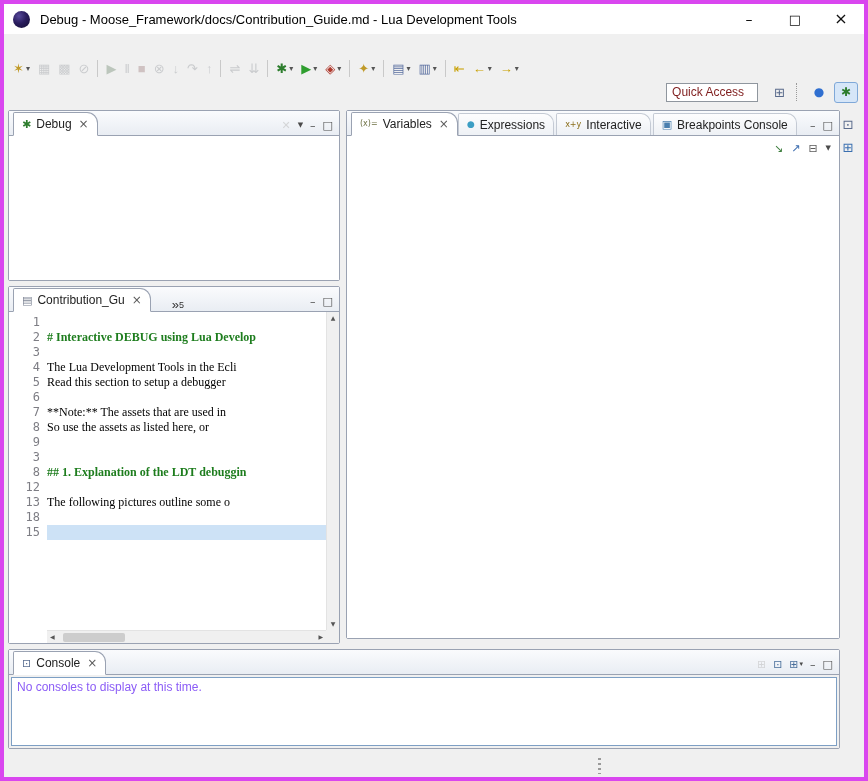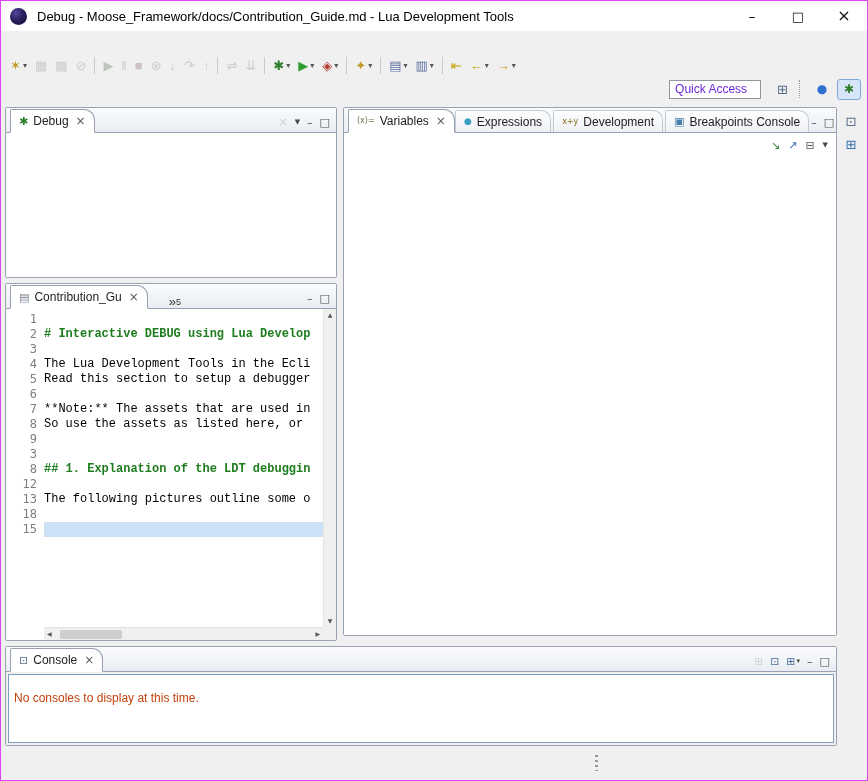--- a/index.html
+++ b/index.html
@@ -1,18 +1,18 @@
 <!DOCTYPE html>
 <html><head>
 <meta charset="utf-8">
 <style>
   *{box-sizing:border-box;margin:0;padding:0}
   html,body{width:868px;height:781px}
   body{position:relative;font-family:"Liberation Sans",sans-serif;font-size:13px;color:#000;background:#f0f0f0;overflow:hidden}
-  .window-frame{position:absolute;inset:0;border:1px solid #d946ef;background:#f0f0f0}
+  .window-frame{position:absolute;inset:0;border:4px solid #d946ef;background:#f0f0f0}
 
   
   .titlebar{position:absolute;left:0;top:0;right:0;height:30px;background:#fff;display:flex;align-items:center}
   .app-icon{width:17px;height:17px;border-radius:50%;margin:0 10px 0 9px;
     background:radial-gradient(circle at 35% 30%, #56489a 0%, #2a1d5e 45%, #120b30 100%)}
   .title-text{font-size:13px;white-space:nowrap}
   .win-controls{margin-left:auto;display:flex;height:100%}
   .win-btn{width:46px;display:flex;align-items:center;justify-content:center;font-size:14px;color:#111}
 
   
@@ -21,21 +21,21 @@
 
   
   .toolbar{position:absolute;left:0;top:52px;right:0;height:24px;display:flex;align-items:center;padding-left:5px;background:#f0f0f0}
   .tbtn{height:22px;display:flex;align-items:center;padding:0 3px;border:1px solid transparent;border-radius:3px}
   .tbtn .g{font-size:13px;line-height:1}
   .tbtn .dd{font-size:8px;margin-left:2px;color:#555}
   .tbtn.disabled{opacity:.45;filter:grayscale(50%)}
   .tsep{width:1px;height:17px;background:#c9c9c9;margin:0 4px}
 
   .toolbar2{position:absolute;left:0;top:76px;right:0;height:24px;display:flex;align-items:center;justify-content:flex-end;padding-right:6px;background:#f0f0f0}
-  .quick-access{width:92px;height:19px;border:1px solid #8f969e;background:#fff;font-size:12px;color:#6d28d9;display:flex;align-items:center;padding-left:5px;margin-right:12px}
+  .quick-access{width:92px;height:19px;border:1px solid #8f969e;background:#fff;font-size:12px;color:#7f1d1d;display:flex;align-items:center;padding-left:5px;margin-right:12px}
   .persp-sep{width:1px;height:18px;border-left:1px dotted #9a9a9a;margin:0 7px}
   .persp-btn{width:24px;height:21px;display:flex;align-items:center;justify-content:center;border:1px solid transparent;border-radius:3px;margin-left:3px}
   .persp-btn.active{background:#d6e6f8;border-color:#7fa8d8}
 
   
   .panel{position:absolute;display:flex;flex-direction:column;background:#f0f0f0;border:1px solid #9aa2b2;border-radius:2px}
   .tabstrip{height:25px;display:flex;align-items:flex-end;background:linear-gradient(#fafbfd,#e9edf3);border-bottom:1px solid #9aa2b2;padding-left:4px}
   .vtab{display:flex;align-items:center;gap:5px;height:23px;padding:0 8px;font-size:12px;color:#222;white-space:nowrap}
   .vtab.inactive{border:1px solid #c4cad4;border-bottom:none;border-radius:2px 10px 0 0;background:linear-gradient(#fdfdfe,#eef1f5);margin-right:2px;height:22px}
   .vtab.active{background:#fff;border:1px solid #9aa2b2;border-bottom:1px solid #fff;border-radius:2px 11px 0 0;height:24px;margin-bottom:-1px}
@@ -57,34 +57,34 @@
   .vars-toolbar{height:24px;display:flex;align-items:center;justify-content:flex-end;gap:8px;padding-right:8px;background:#fff}
 
   
   .editor-panel{left:4px;top:282px;width:332px;height:358px}
   .overflow{display:flex;align-items:flex-end;height:22px;padding:0 5px;margin-left:16px;color:#333}
   .overflow .chev{font-size:13px;line-height:1}
   .overflow .cnt{font-size:9px;line-height:1;margin-bottom:1px}
   .editor-body{position:relative}
   .gutter{position:absolute;left:0;top:0;bottom:13px;width:38px;background:#fff;color:#7d7d84;font-family:"DejaVu Sans Mono",monospace;font-size:12px;text-align:right;padding:3px 7px 0 0}
   .ln{height:15px;line-height:15px}
-  .code{position:absolute;left:38px;top:0;right:13px;bottom:13px;padding-top:3px;font-family:Liberation Mono, monospace;font-size:12px;line-height:15px;white-space:pre;overflow:hidden;background:#fff}
+  .code{position:absolute;left:38px;top:0;right:13px;bottom:13px;padding-top:3px;font-family:Liberation Serif, serif;font-size:12px;line-height:15px;white-space:pre;overflow:hidden;background:#fff}
   .cl{height:15px}
   .cl.header{color:#1e7d1e;font-weight:bold}
   .cl.current{background:#cde2f6}
   .vscroll{position:absolute;right:0;top:0;bottom:13px;width:13px;background:#f0f0f0;border-left:1px solid #e3e3e3;display:flex;flex-direction:column;align-items:center;justify-content:space-between;padding:3px 0}
   .hscroll{position:absolute;left:38px;right:13px;bottom:0;height:13px;background:#f0f0f0;border-top:1px solid #e3e3e3;display:flex;align-items:center;justify-content:space-between;padding:0 3px;position:absolute}
   .sar{font-size:6px;color:#555}
   .hthumb{position:absolute;left:16px;top:2px;width:62px;height:9px;background:#cdcdcd;border-radius:2px}
   .scroll-corner{position:absolute;right:0;bottom:0;width:13px;height:13px;background:#f0f0f0}
 
   
   .console-panel{left:4px;top:645px;width:832px;height:100px}
   .console-body{position:absolute;inset:2px;background:#fff;border:1px solid #7d9fc4}
-  .console-msg{padding:16px 5px;font-size:12px;color:#c2410c}
+  .console-msg{padding:2px 5px;font-size:12px;color:#8b5cf6}
 
   
   .right-strip{position:absolute;top:102px;right:1px;width:30px;bottom:36px;display:flex;flex-direction:column;align-items:center;gap:10px;padding-top:12px}
   .strip-i{font-size:13px}
   .statusbar{position:absolute;left:1px;right:1px;bottom:1px;height:33px}
   .sash-grip{position:absolute;left:594px;top:754px;width:3px;height:16px;
     background:repeating-linear-gradient(#9a9a9a 0 2px, transparent 2px 5px)}
 </style>
 </head>
 <body>
@@ -229,21 +229,21 @@
         <span class="ic tiny" style="color: rgb(111, 114, 70);">(x)=</span>
         <span>Variables</span>
         <span class="ic close" style="color: rgb(90, 90, 90);">×</span>
       </div>
       <div class="vtab inactive">
         <span class="ic" style="font-size: 9px; color: rgb(60, 158, 196);">●</span>
         <span>Expressions</span>
       </div>
       <div class="vtab inactive">
         <span class="ic tiny" style="color: rgb(138, 109, 26);">x+y</span>
-        <span>Development</span>
+        <span>Interactive</span>
       </div>
       <div class="vtab inactive">
         <span class="ic" style="color: rgb(74, 127, 174);">▣</span>
         <span>Breakpoints Console</span>
       </div>
       <div class="strip-icons">
         <span class="ic" style="color: rgb(74, 74, 74);">–</span>
         <span class="ic" style="color: rgb(74, 74, 74);">□</span>
       </div>
     </div>

